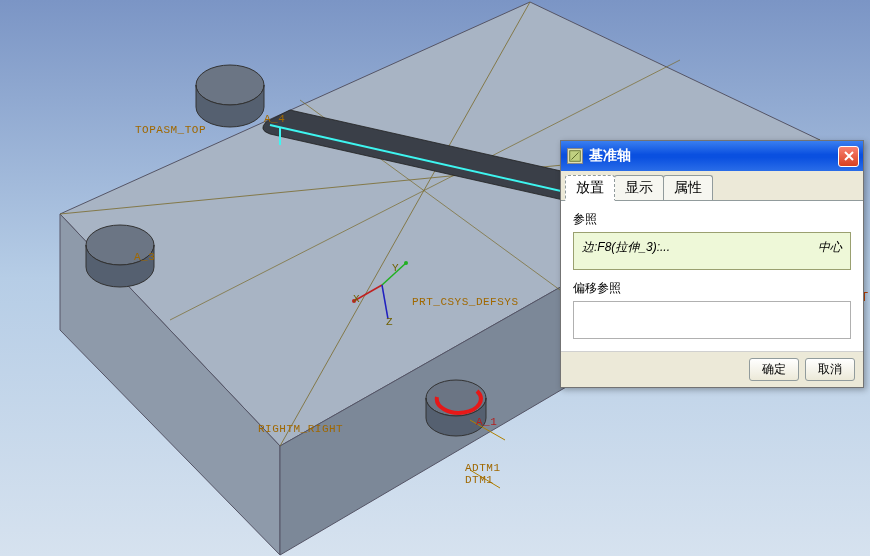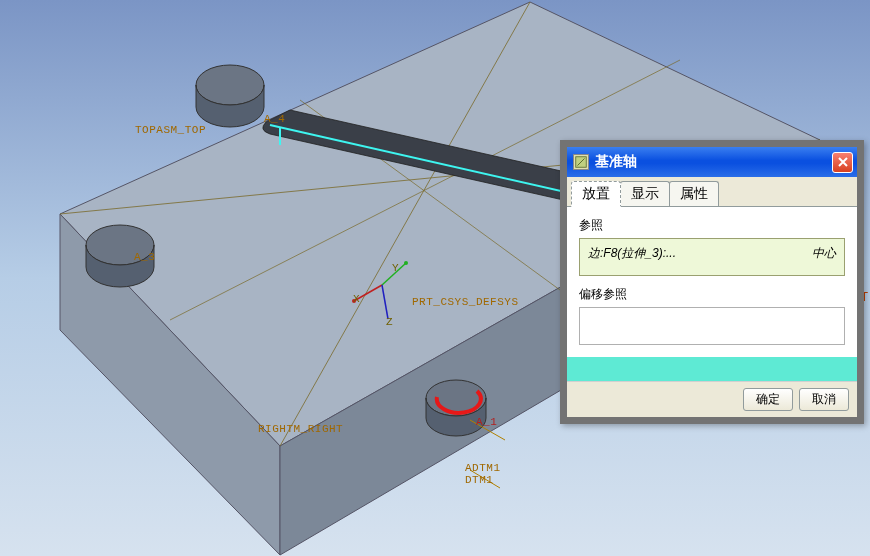--- a/index.html
+++ b/index.html
@@ -27,22 +27,22 @@
     }
     .model-label.red { color: #b02020; }
     .axis-label { color: #706000; }
 
     
     .dialog {
       position: absolute;
       left: 560px;
       top: 140px;
       width: 304px;
-      background: #5eead4;
-      border: 7px solid #737373;
+      background: #bef264;
+      border: 1px solid #737373;
       box-shadow: 2px 2px 6px rgba(0,0,0,0.3);
     }
     .dialog-titlebar {
       height: 30px;
       background: linear-gradient(to bottom, #3a7ff0 0%, #0a50e0 45%, #0a50e0 55%, #2a6de8 100%);
       display: flex;
       align-items: center;
       padding: 0 4px 0 6px;
       position: relative;
     }
@@ -123,21 +123,20 @@
       border: 1px solid #b0b0b0;
       padding: 6px 8px;
     }
     .dialog-footer {
       background: #ece9d8;
       border-top: 1px solid #d0d0d0;
       padding: 6px 8px;
       display: flex;
       justify-content: flex-end;
       gap: 6px;
-      margin-top: 24px;
     }
     .btn {
       min-width: 50px;
       padding: 2px 10px;
       background: linear-gradient(to bottom, #fff, #ece9d8);
       border: 1px solid #919b9c;
       border-radius: 3px;
       font-size: 12px;
       cursor: pointer;
     }

